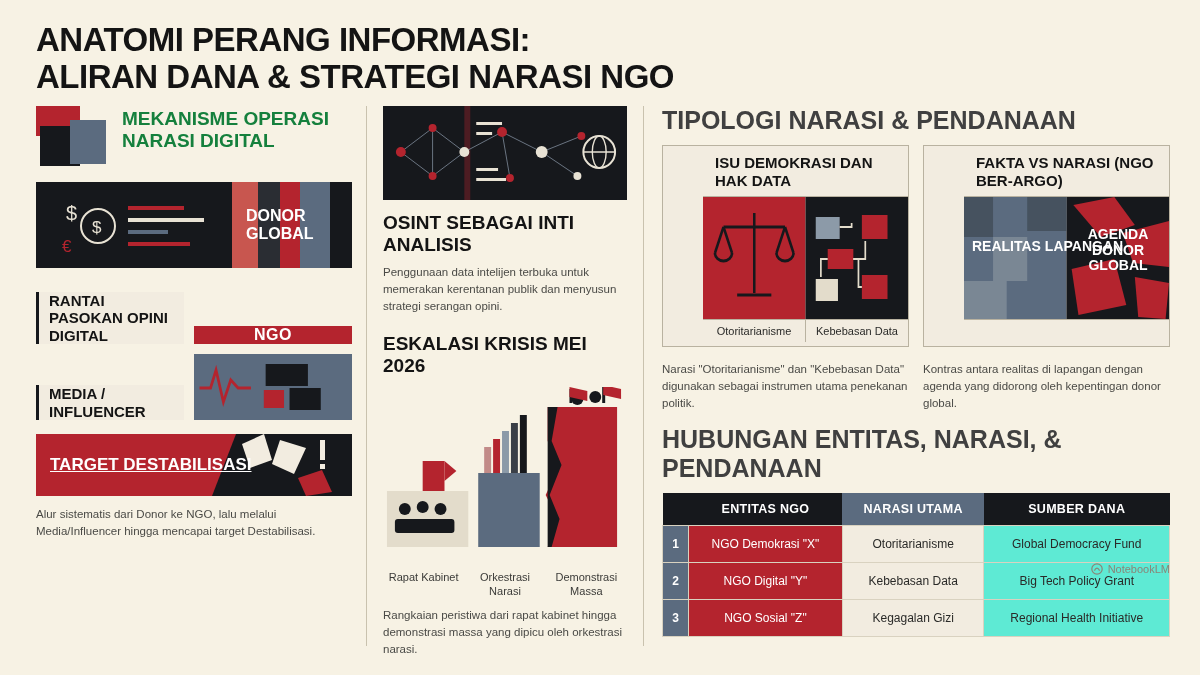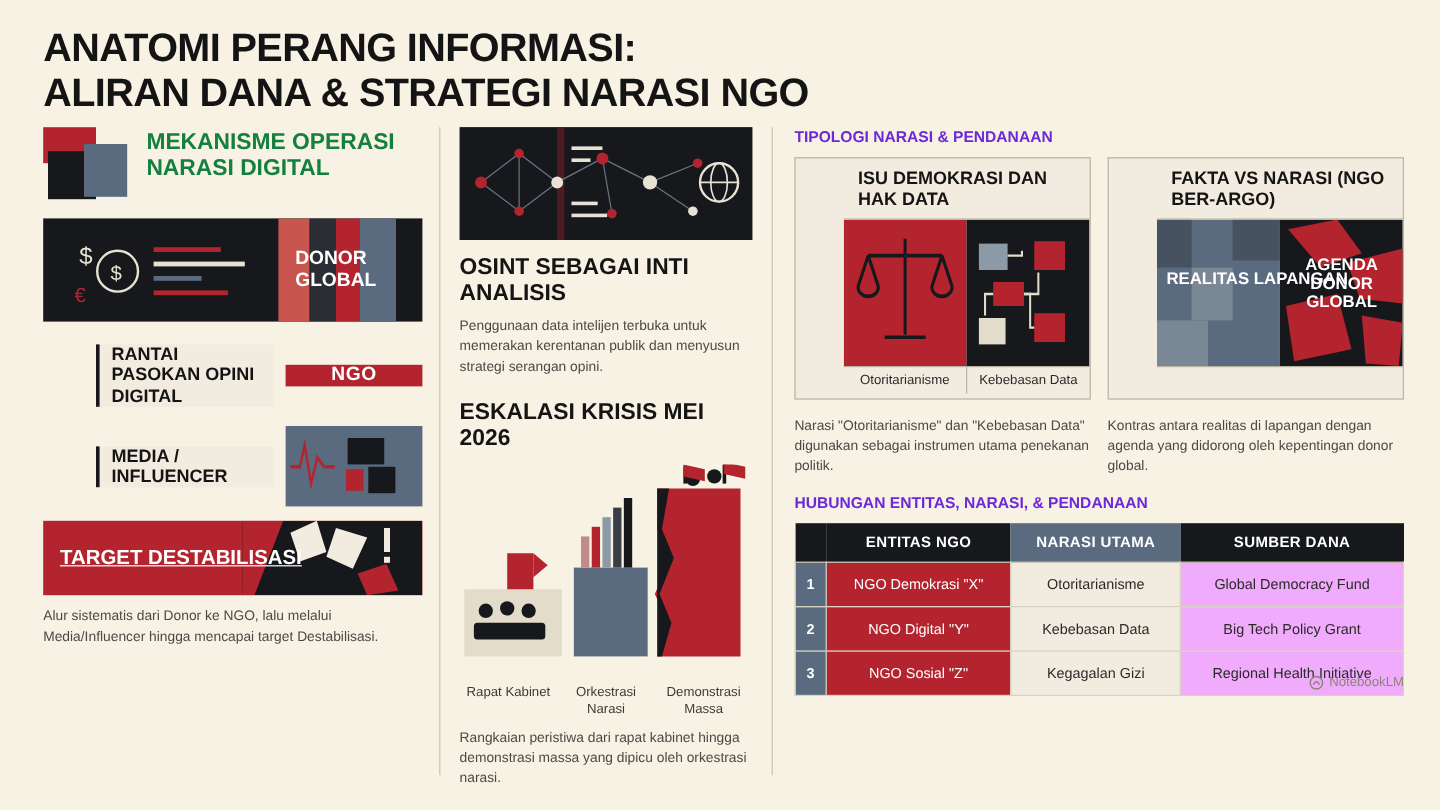--- a/index.html
+++ b/index.html
@@ -40,21 +40,21 @@
   .band { height: 86px; display: flex; margin-bottom: 14px; position: relative; overflow: hidden; }
   .band-dark { background: #16181c; }
   .band-icons { width: 196px; position: relative; }
   .band-label {
     flex: 1; display: flex; align-items: center; padding-left: 14px;
     font-size: 16px; font-weight: 800; color: #fff; line-height: 1.12; text-transform: uppercase;
     position: relative; z-index: 2;
   }
   .stripe { position: absolute; top: 0; bottom: 0; }
 
-  .row2 { display: flex; align-items: center; gap: 10px; margin-bottom: 14px; height: 62px; margin-left: 44px; }
+  .row2 { display: flex; align-items: flex-end; gap: 10px; margin-bottom: 14px; height: 62px; }
   .panel-light {
     flex: none; width: 148px; background: #f2ece0; border-left: 3px solid #16181c;
     display: flex; align-items: center; padding: 0 10px;
     font-size: 15px; font-weight: 800; line-height: 1.15; text-transform: uppercase; color: #141414;
   }
   .panel-red {
     flex: 1; background: #b4242e; display: flex; align-items: center; justify-content: center;
     color: #fff; font-size: 16px; font-weight: 800; letter-spacing: 0.5px;
   }
   .panel-dark-media {
@@ -80,21 +80,21 @@
     color: #141414; margin-bottom: 8px;
   }
   .mid-p { font-size: 11.5px; line-height: 1.5; color: #4a4a46; margin-bottom: 18px; }
   .mid-h2 { font-size: 19px; font-weight: 800; line-height: 1.15; text-transform: uppercase; color: #141414; margin-bottom: 10px; }
   .chart-area { position: relative; height: 178px; }
   .chart-labels { display: flex; gap: 0; margin-top: 6px; }
   .chart-lab { flex: 1; font-size: 11px; line-height: 1.25; color: #3b3b38; text-align: center; }
 
   
   .r-h {
-    font-size: 13px; font-weight: 800; text-transform: uppercase; color: #6d28d9; margin-bottom: 10px;
+    font-size: 25px; font-weight: 800; text-transform: uppercase; color: #404040; margin-bottom: 10px;
   }
   .cards { display: flex; gap: 14px; margin-bottom: 8px; }
   .card { flex: 1; border: 1px solid #b9b2a0; background: #f2ece0; padding-left: 40px; }
   .card-hd {
     padding: 8px 12px 7px; font-size: 15px; font-weight: 800; line-height: 1.18;
     text-transform: uppercase; color: #141414; border-bottom: 1px solid #b9b2a0;
   }
   .card-body { height: 122px; position: relative; overflow: hidden; }
   .card-foot { display: flex; border-top: 1px solid #b9b2a0; }
   .card-foot div {
@@ -111,21 +111,21 @@
     font-size: 12.5px; font-weight: 800; color: #fff; text-transform: uppercase;
     padding: 9px 6px; text-align: center; letter-spacing: 0.3px;
   }
   .th-ent { background: #16181c; }
   .th-nar { background: #5b6b7f; }
   .th-dana { background: #16181c; }
   tbody td { font-size: 12px; padding: 11px 6px; text-align: center; border: 1px solid #d9d2c0; }
   td.idx { background: #5b6b7f; color: #fff; font-weight: 700; width: 26px; }
   td.ent { background: #b4242e; color: #fff; }
   td.nar { background: #f2ece0; color: #2a2a28; }
-  td.dana { background: #f0abfc; color: #2a2a28; }
+  td.dana { background: #5eead4; color: #2a2a28; }
 
   .footer-brand {
     position: absolute; right: 30px; bottom: 10px; display: flex; align-items: center; gap: 5px;
     font-size: 11px; color: #8a8578;
   }
 </style>
 </head>
 <body>
 
 <div class="page">

